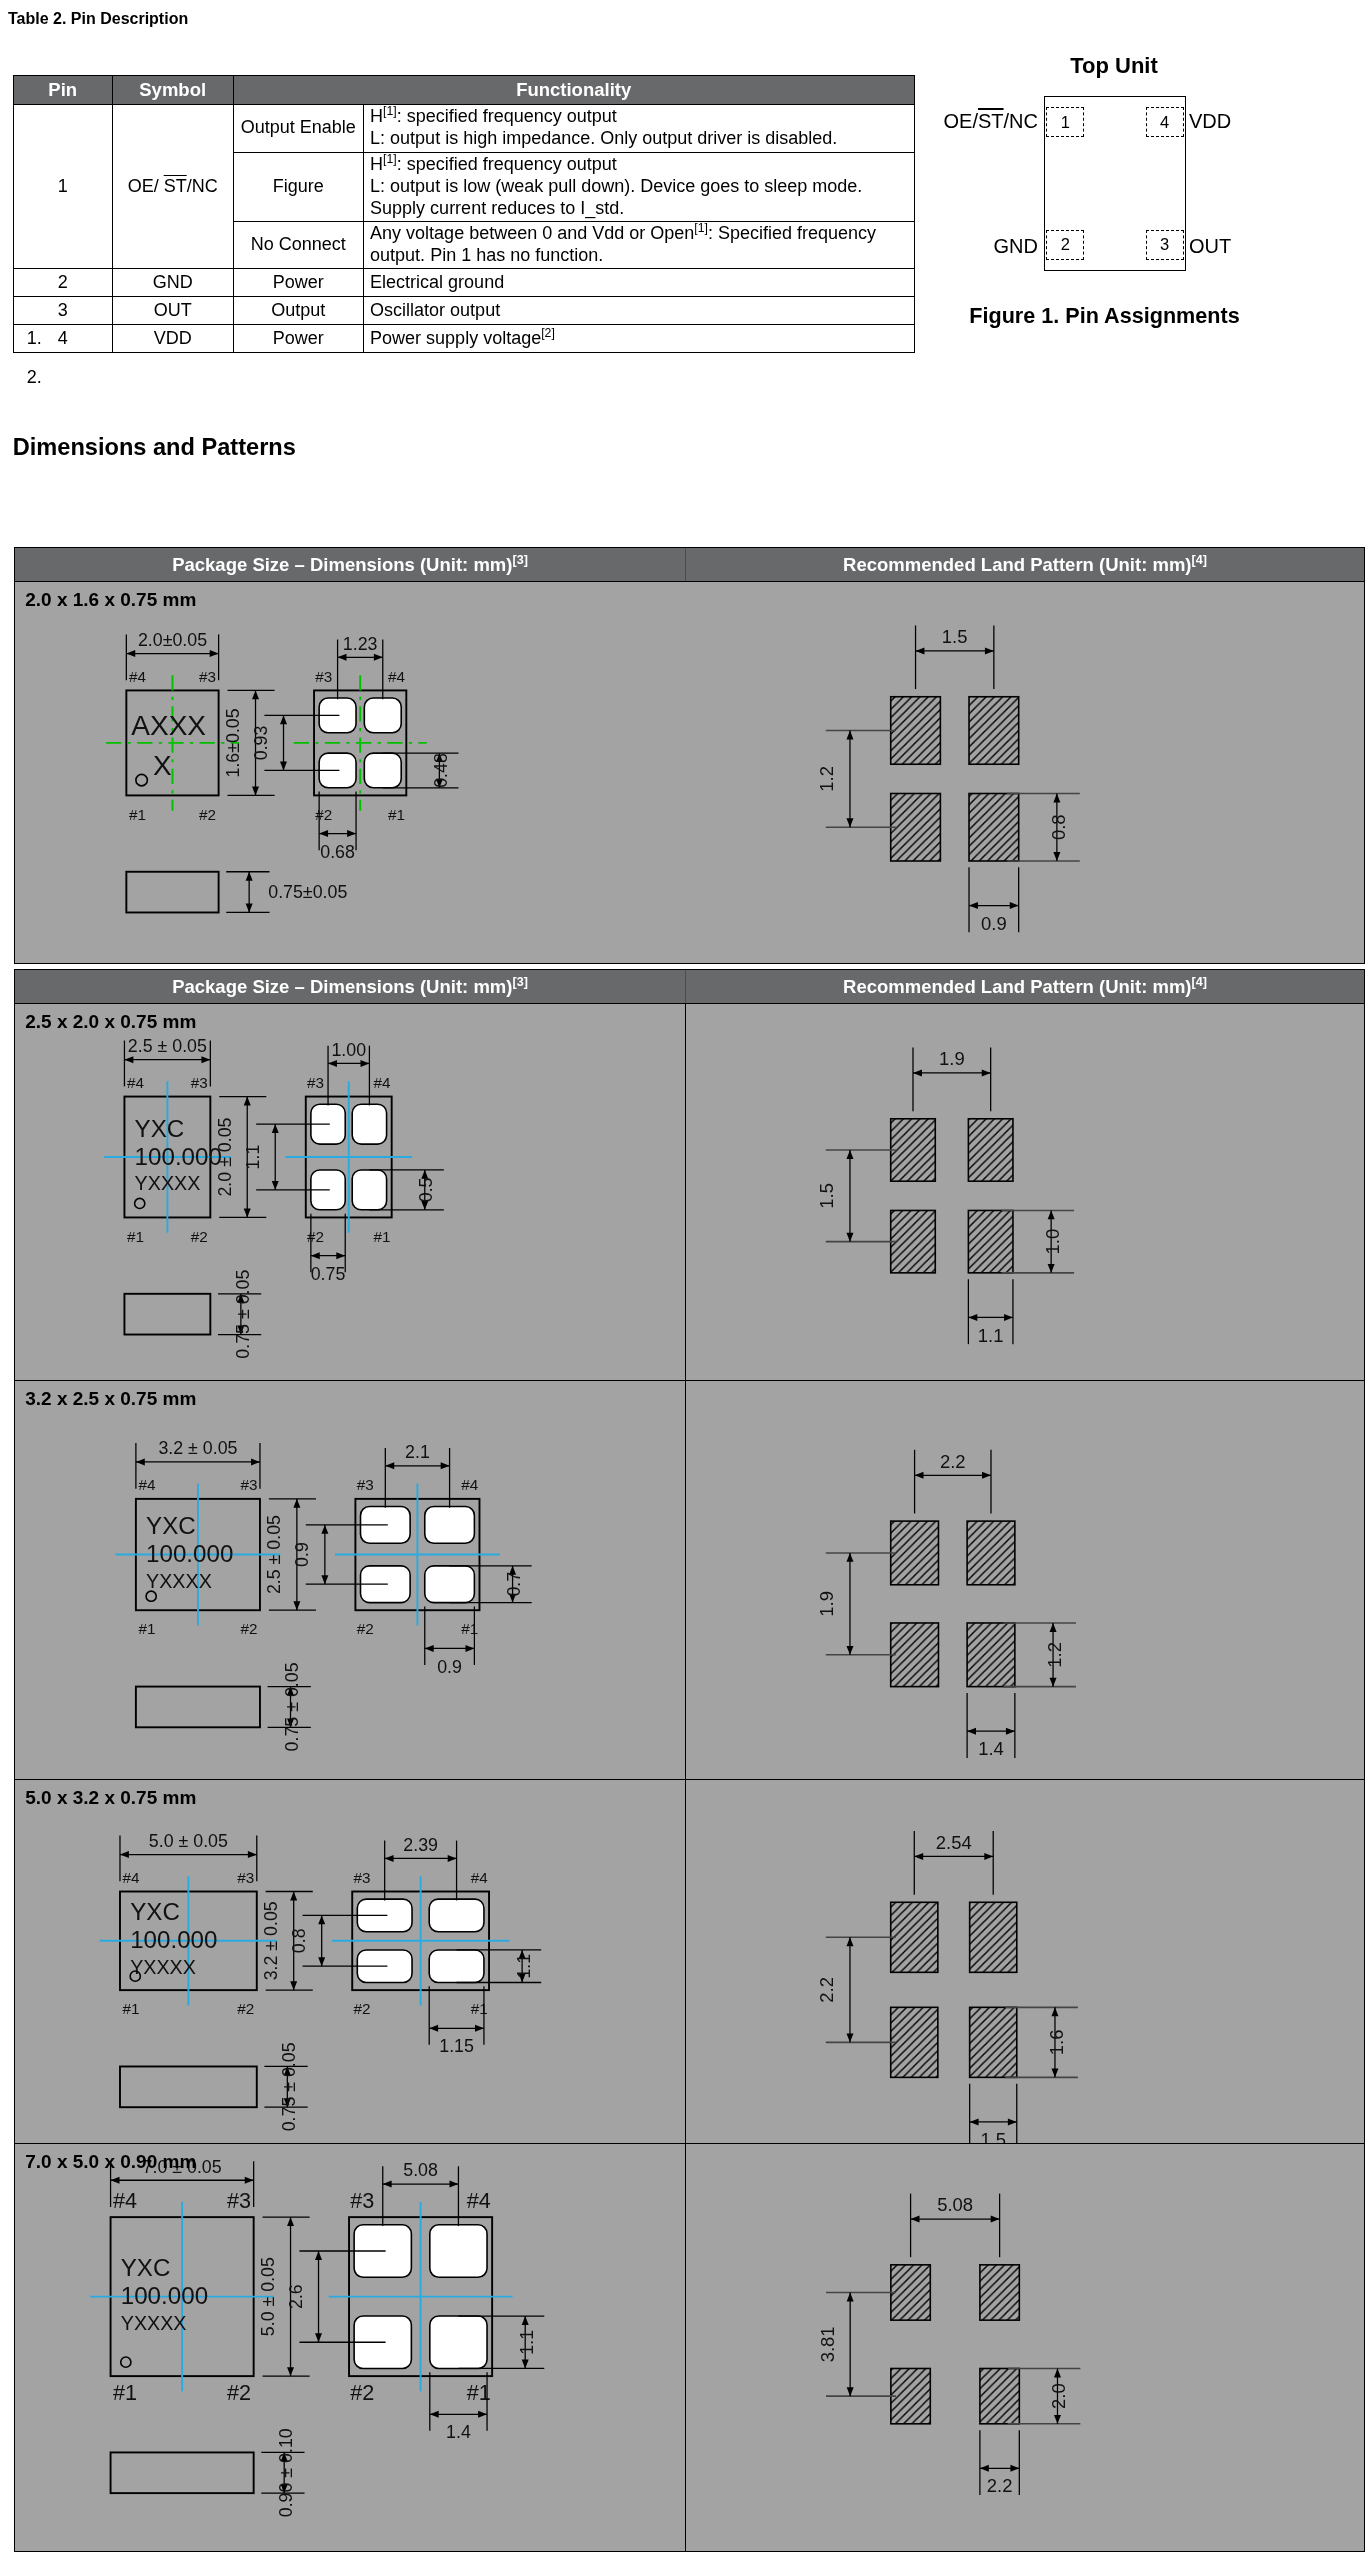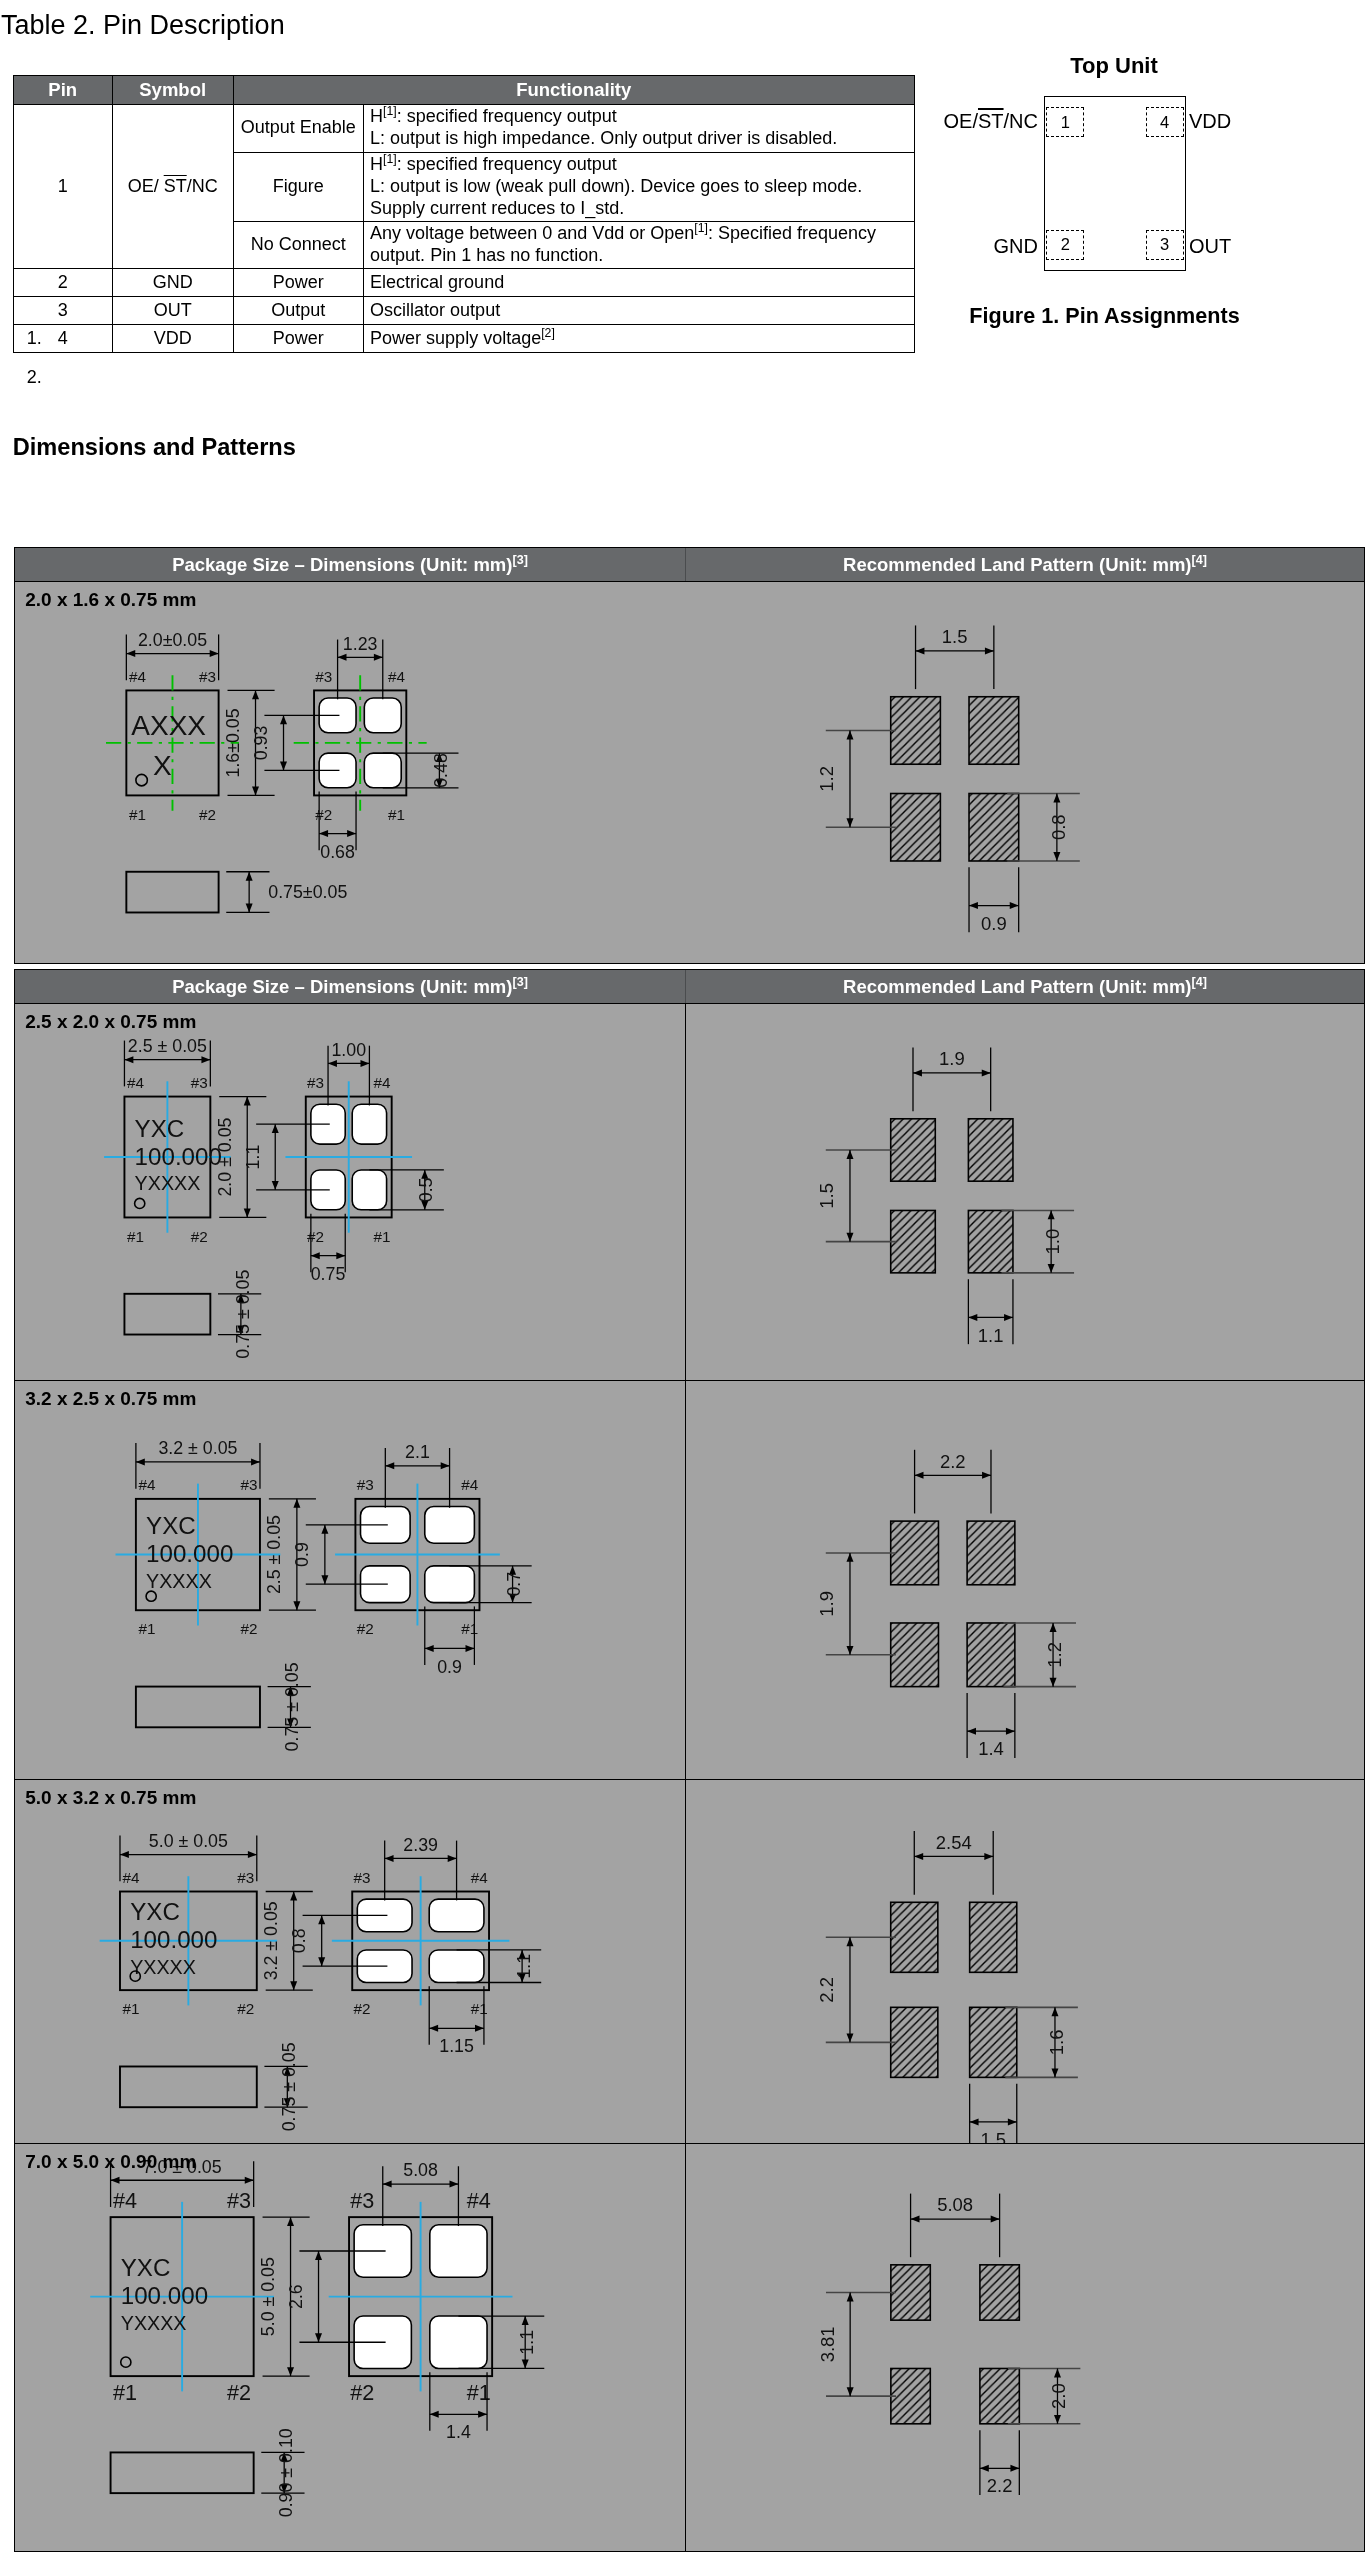--- a/index.html
+++ b/index.html
@@ -3,21 +3,21 @@
 <meta charset="utf-8">
 <style>
   html,body{margin:0;padding:0;background:#fff;}
   body{width:1369px;height:2576px;position:relative;font-family:"Liberation Sans",sans-serif;color:#000;}
   .abs{position:absolute;}
   .bold{font-weight:bold;}
   .ovl{text-decoration:overline;}
   sup{font-size:0.68em;vertical-align:super;line-height:0;}
 
   
-  #page-title{left:1px;top:10.2px;font-size:27px;font-weight:normal;}
+  #page-title{left:8px;top:10.2px;font-size:16px;font-weight:bold;}
   #section-dims{left:12.7px;top:434px;font-size:23.6px;font-weight:bold;}
 
   
   #pin-table-wrap{left:12.7px;top:51px;}
   table.pin{border-collapse:collapse;table-layout:fixed;width:901px;margin-top:24px;}
   table.pin th{background:#67696b;color:#fff;font-size:18.5px;font-weight:bold;border:1.3px solid #000;border-bottom:1.9px solid #000;padding:2.5px 0;}
   table.pin td{border:1.3px solid #000;font-size:18px;vertical-align:middle;padding:1.3px 6.4px;line-height:1.22;}
   td.c{text-align:center;padding:1.3px 1.3px;}
   td.desc{padding:2.5px 7.6px;}
 

